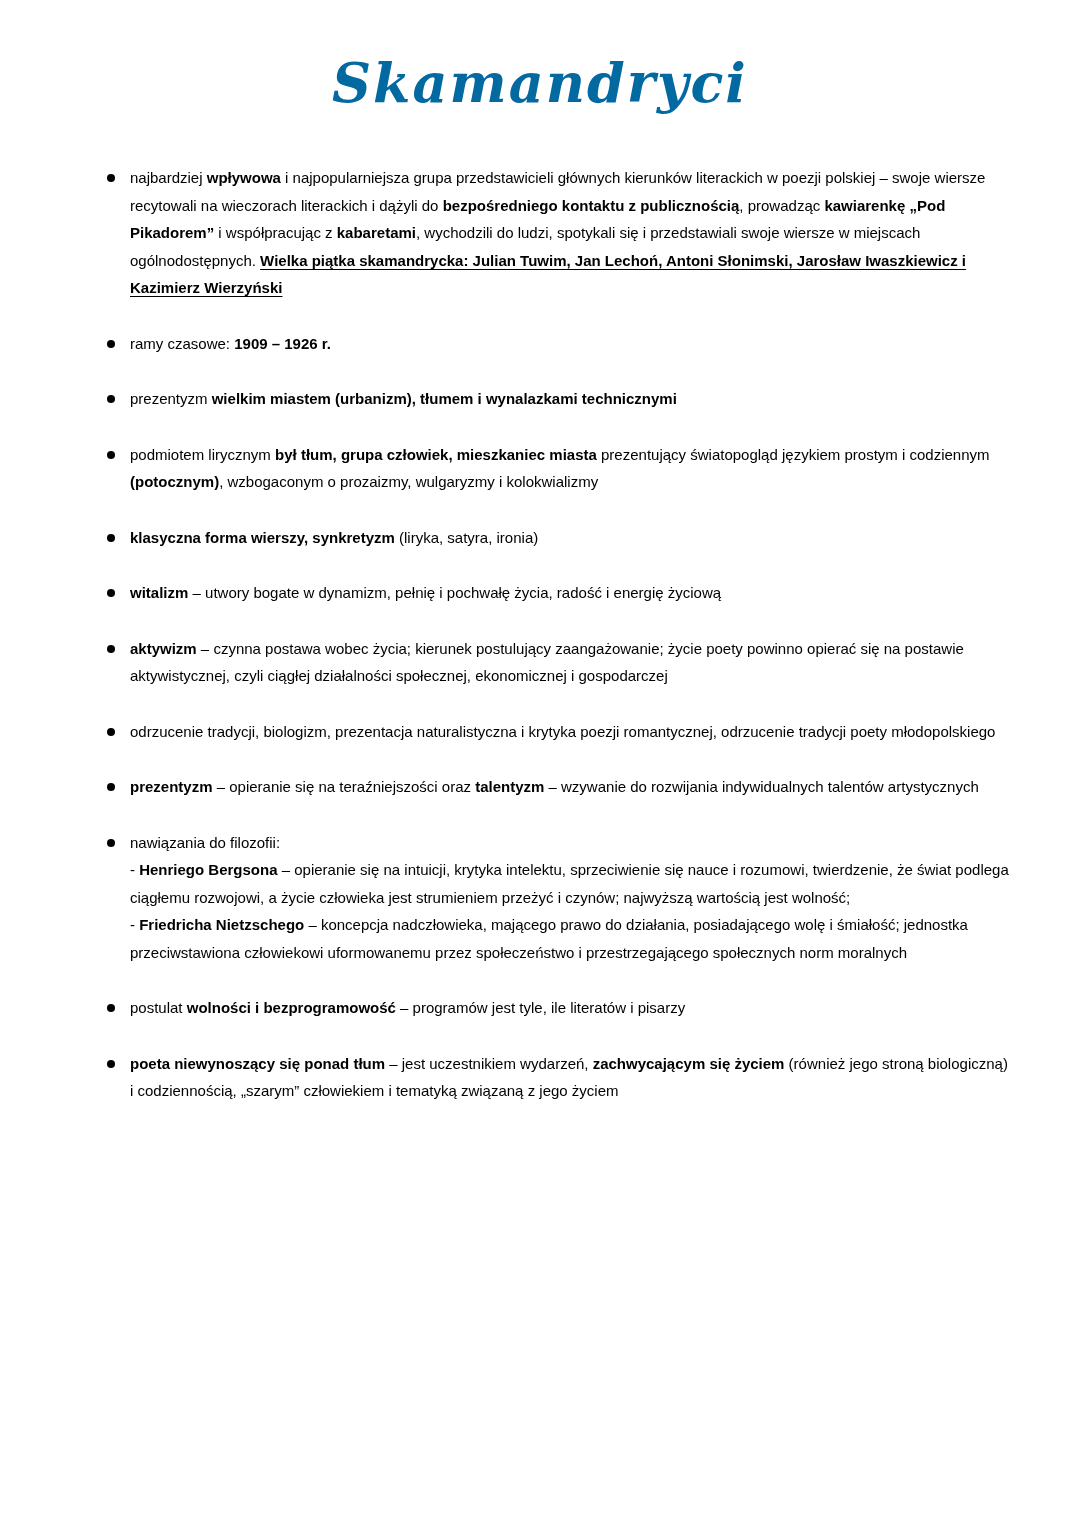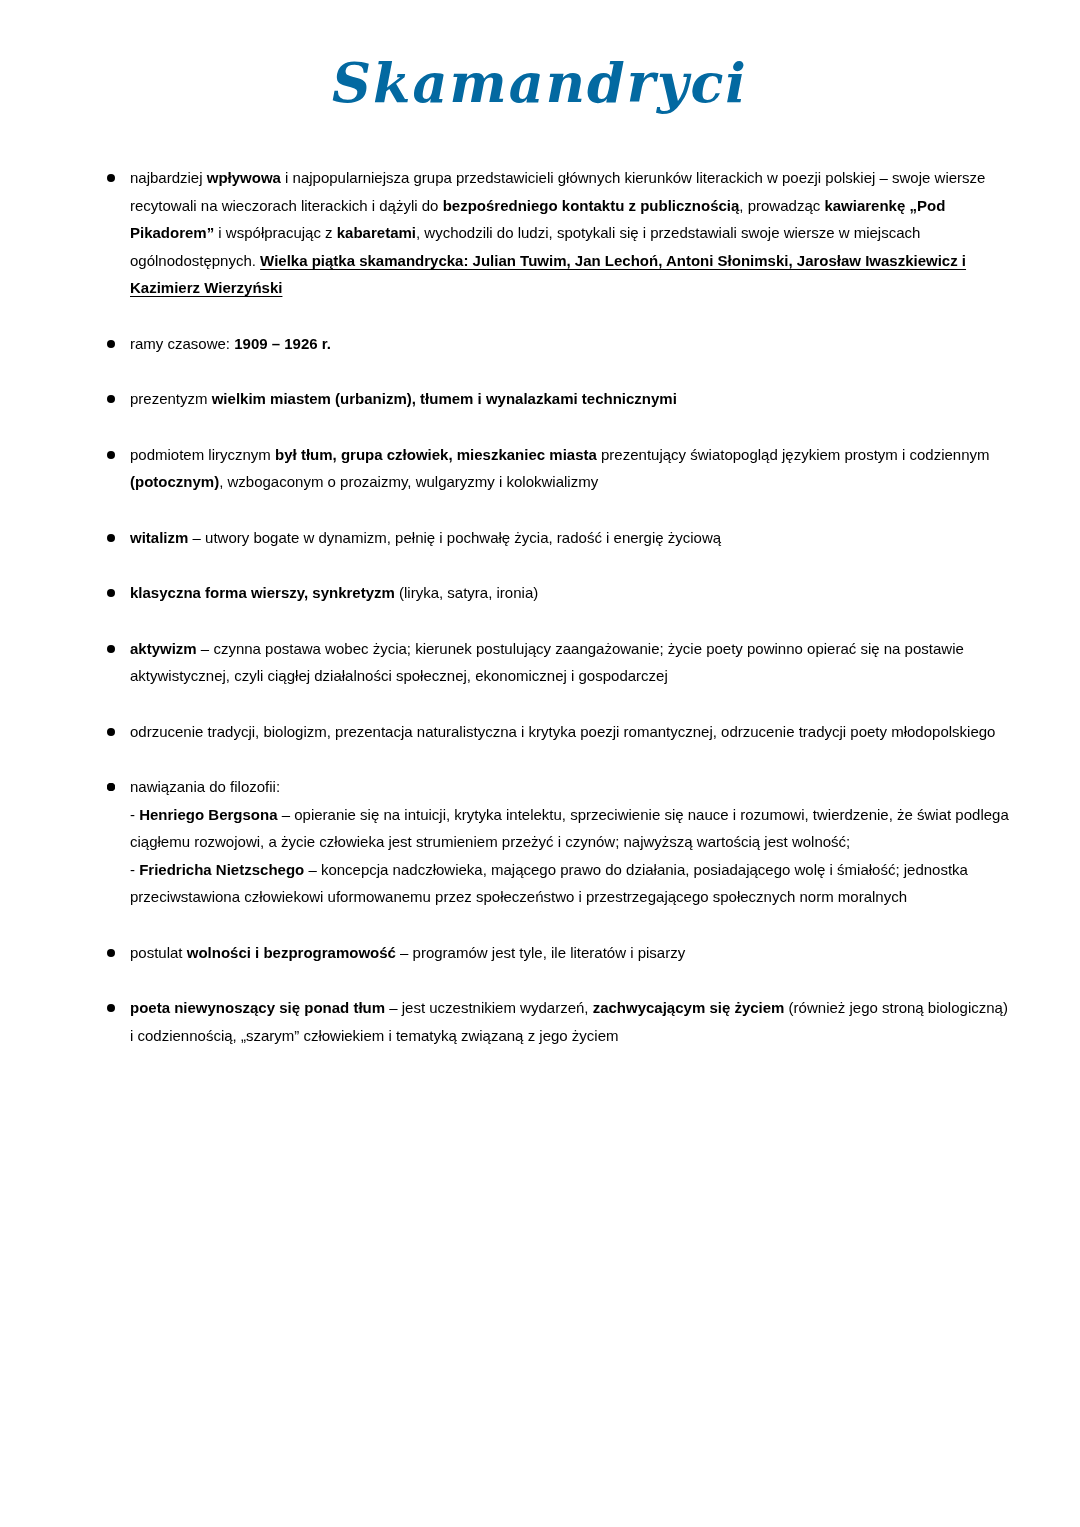--- a/index.html
+++ b/index.html
@@ -60,22 +60,22 @@
 <body>
 
 <div class="page">
   <h1 class="doc-title" style="color: #0369a1;">Skamandryci</h1>
 
   <ul class="bullets">
       <li><span class="dot"></span><span><span>najbardziej </span><span class="b">wpływowa</span><span> i najpopularniejsza grupa przedstawicieli głównych kierunków literackich w poezji polskiej – swoje wiersze recytowali na wieczorach literackich i dążyli do </span><span class="b">bezpośredniego kontaktu z publicznością</span><span>, prowadząc </span><span class="b">kawiarenkę „Pod Pikadorem”</span><span> i współpracując z </span><span class="b">kabaretami</span><span>, wychodzili do ludzi, spotykali się i przedstawiali swoje wiersze w miejscach ogólnodostępnych. </span><span class="b u">Wielka piątka skamandrycka: Julian Tuwim, Jan Lechoń, Antoni Słonimski, Jarosław Iwaszkiewicz i Kazimierz Wierzyński</span></span></li>
       <li><span class="dot"></span><span><span>ramy czasowe: </span><span class="b">1909 – 1926 r.</span></span></li>
       <li><span class="dot"></span><span><span>prezentyzm </span><span class="b">wielkim miastem (urbanizm), tłumem i wynalazkami technicznymi</span></span></li>
       <li><span class="dot"></span><span><span>podmiotem lirycznym </span><span class="b">był tłum, grupa człowiek, mieszkaniec miasta</span><span> prezentujący światopogląd językiem prostym i codziennym </span><span class="b">(potocznym)</span><span>, wzbogaconym o prozaizmy, wulgaryzmy i kolokwializmy</span></span></li>
+      <li><span class="dot"></span><span><span class="b">klasyczna forma wierszy, synkretyzm</span><span> (liryka, satyra, ironia)</span></span></li>
       <li><span class="dot"></span><span><span class="b">witalizm</span><span> – utwory bogate w dynamizm, pełnię i pochwałę życia, radość i energię życiową</span></span></li>
-      <li><span class="dot"></span><span><span class="b">klasyczna forma wierszy, synkretyzm</span><span> (liryka, satyra, ironia)</span></span></li>
       <li><span class="dot"></span><span><span class="b">aktywizm</span><span> – czynna postawa wobec życia; kierunek postulujący zaangażowanie; życie poety powinno opierać się na postawie aktywistycznej, czyli ciągłej działalności społecznej, ekonomicznej i gospodarczej</span></span></li>
       <li><span class="dot"></span><span><span>odrzucenie tradycji, biologizm, prezentacja naturalistyczna i krytyka poezji romantycznej, odrzucenie tradycji poety młodopolskiego</span></span></li>
-      <li><span class="dot"></span></li>
+      <li><span class="dot"></span><span><span class="b">prezentyzm</span><span> – opieranie się na teraźniejszości oraz </span><span class="b">talentyzm</span><span> – wzywanie do rozwijania indywidualnych talentów artystycznych</span></span></li>
       <li><span class="dot"></span><span><span>nawiązania do filozofii:</span><br><span>- </span><span class="b">Henriego Bergsona</span><span> – opieranie się na intuicji, krytyka intelektu, sprzeciwienie się nauce i rozumowi, twierdzenie, że świat podlega ciągłemu rozwojowi, a życie człowieka jest strumieniem przeżyć i czynów; najwyższą wartością jest wolność;</span><br><span>- </span><span class="b">Friedricha Nietzschego</span><span> – koncepcja nadczłowieka, mającego prawo do działania, posiadającego wolę i śmiałość; jednostka przeciwstawiona człowiekowi uformowanemu przez społeczeństwo i przestrzegającego społecznych norm moralnych</span></span></li>
       <li><span class="dot"></span><span><span>postulat </span><span class="b">wolności i bezprogramowość</span><span> – programów jest tyle, ile literatów i pisarzy</span></span></li>
       <li><span class="dot"></span><span><span class="b">poeta niewynoszący się ponad tłum</span><span> – jest uczestnikiem wydarzeń, </span><span class="b">zachwycającym się życiem</span><span> (również jego stroną biologiczną) i codziennością, „szarym” człowiekiem i tematyką związaną z jego życiem</span></span></li>
     </ul>
 </div>
 
 </body></html>

